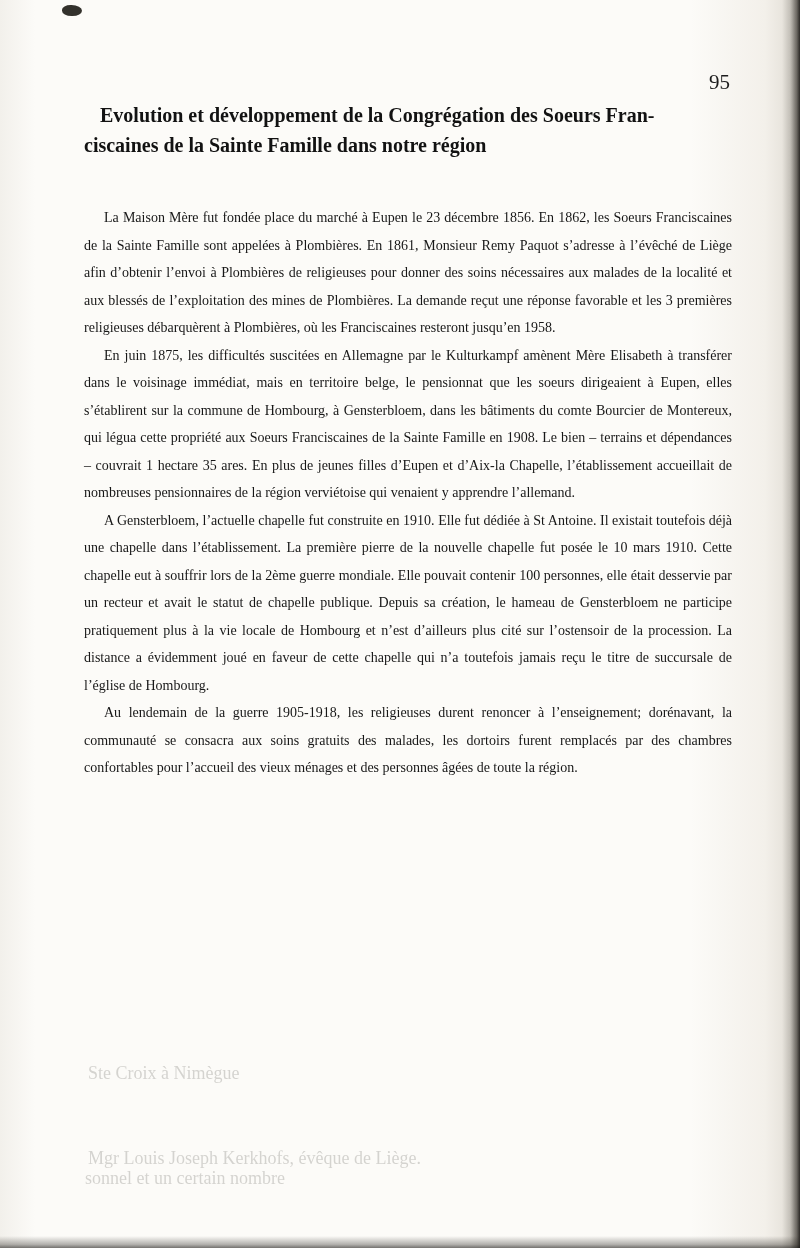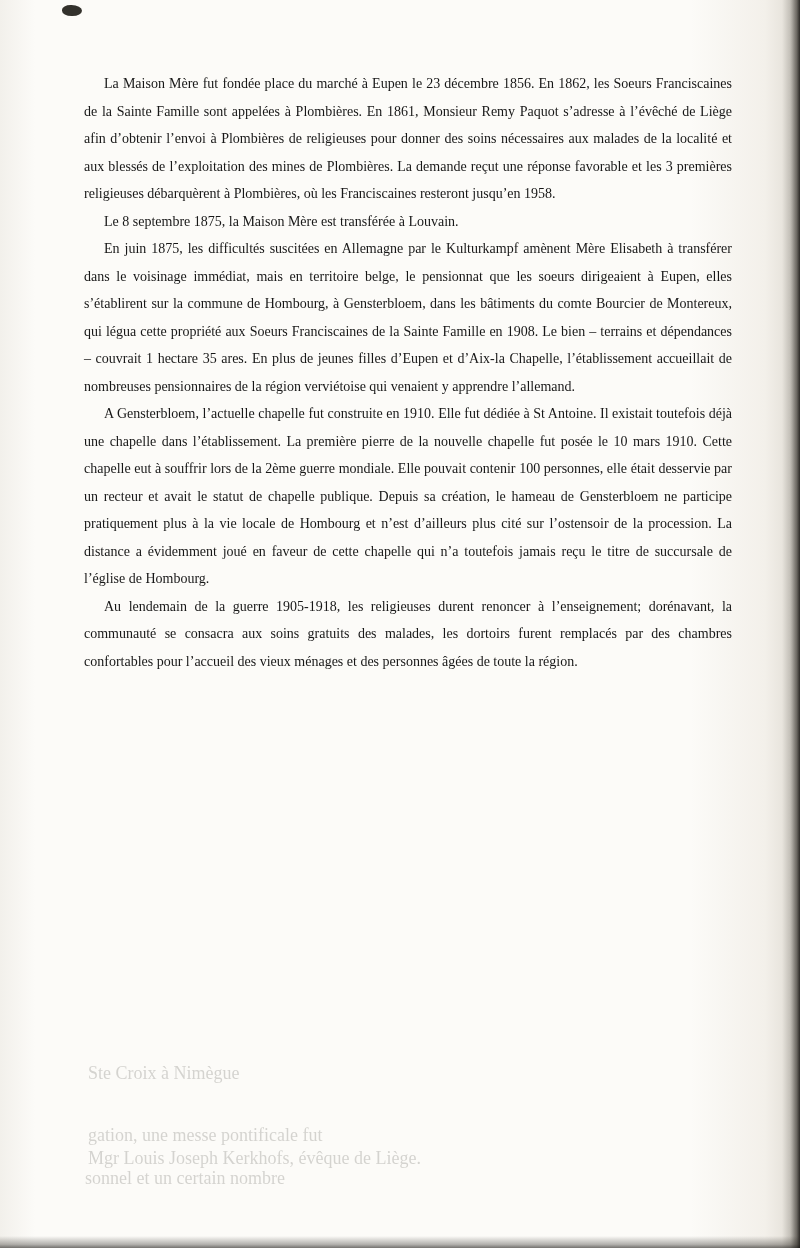--- a/index.html
+++ b/index.html
@@ -117,31 +117,31 @@
     pointer-events: none;
   }
 </style>
 </head>
 <body>
 
 <div class="scan-page">
 
   <div class="ghost-layer">
       <div class="ghost" style="top: 1062px; left: 88px;">Ste Croix à Nimègue</div>
-      <div class="ghost" style="top: 1124px; left: 88px;">gation, une messe pontificale fut</div>
       <div class="ghost" style="top: 1147px; left: 88px; text-align: center;">Mgr Louis Joseph Kerkhofs, évêque de Liège.</div>
       <div class="ghost" style="top: 1167px; left: 60px; margin-left: 25px;">sonnel et un certain nombre</div>
     </div>
 
   <div class="content">
+    <div class="page-number">95</div>
 
+    <h1 class="heading"><span>Evolution et développement de la Congrégation des Soeurs Fran-</span><br><span>ciscaines de la Sainte Famille dans notre région</span></h1>
 
     <div class="body-text">
         <p class="para">La Maison Mère fut fondée place du marché à Eupen le 23 décembre 1856. En 1862, les Soeurs Franciscaines de la Sainte Famille sont appelées à Plombières. En 1861, Monsieur Remy Paquot s’adresse à l’évêché de Liège afin d’obtenir l’envoi à Plombières de religieuses pour donner des soins nécessaires aux malades de la localité et aux blessés de l’exploitation des mines de Plombières. La demande reçut une réponse favorable et les 3 premières religieuses débarquèrent à Plombières, où les Franciscaines resteront jusqu’en 1958.</p>
-        <p class="para">Le 8 septembre 1875, la Maison Mère est transférée à Louvain.</p>
         <p class="para">En juin 1875, les difficultés suscitées en Allemagne par le Kulturkampf amènent Mère Elisabeth à transférer dans le voisinage immédiat, mais en territoire belge, le pensionnat que les soeurs dirigeaient à Eupen, elles s’établirent sur la commune de Hombourg, à Gensterbloem, dans les bâtiments du comte Bourcier de Montereux, qui légua cette propriété aux Soeurs Franciscaines de la Sainte Famille en 1908. Le bien – terrains et dépendances – couvrait 1 hectare 35 ares. En plus de jeunes filles d’Eupen et d’Aix-la Chapelle, l’établissement accueillait de nombreuses pensionnaires de la région verviétoise qui venaient y apprendre l’allemand.</p>
         <p class="para">A Gensterbloem, l’actuelle chapelle fut construite en 1910. Elle fut dédiée à St Antoine. Il existait toutefois déjà une chapelle dans l’établissement. La première pierre de la nouvelle chapelle fut posée le 10 mars 1910. Cette chapelle eut à souffrir lors de la 2ème guerre mondiale. Elle pouvait contenir 100 personnes, elle était desservie par un recteur et avait le statut de chapelle publique. Depuis sa création, le hameau de Gensterbloem ne participe pratiquement plus à la vie locale de Hombourg et n’est d’ailleurs plus cité sur l’ostensoir de la procession. La distance a évidemment joué en faveur de cette chapelle qui n’a toutefois jamais reçu le titre de succursale de l’église de Hombourg.</p>
         <p class="para">Au lendemain de la guerre 1905-1918, les religieuses durent renoncer à l’enseignement; dorénavant, la communauté se consacra aux soins gratuits des malades, les dortoirs furent remplacés par des chambres confortables pour l’accueil des vieux ménages et des personnes âgées de toute la région.</p>
       </div>
   </div>
 
   <div class="corner-smudge"></div>
   <div class="edge-right"></div>
   <div class="edge-bottom"></div>
 

